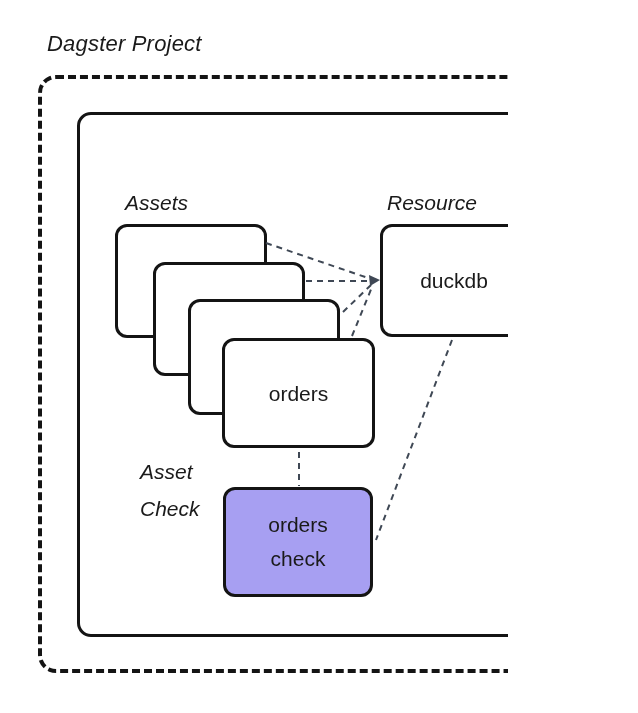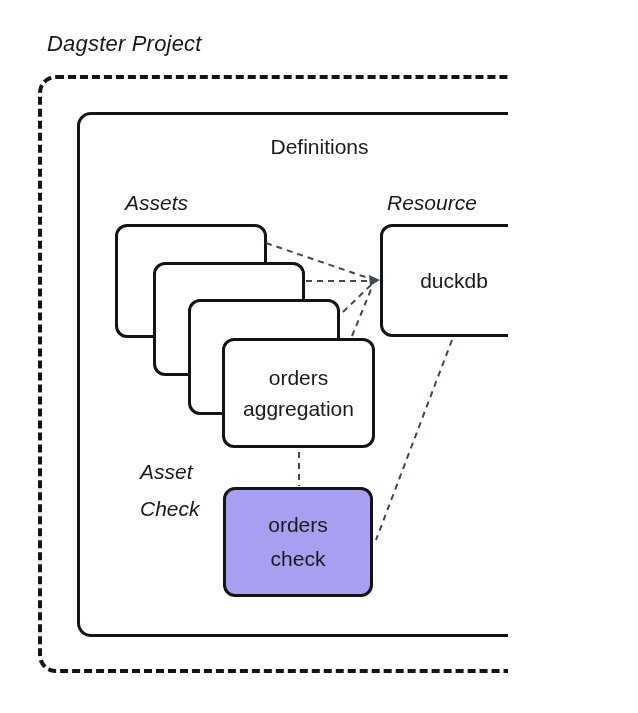--- a/index.html
+++ b/index.html
@@ -121,37 +121,35 @@
 <body>
 
 <div class="canvas">
 
   <div class="title">Dagster Project</div>
 
   <div class="outer-boundary"></div>
 
   <div class="definitions-box"></div>
 
-  <div class="definitions-label">Definitions</div>
 
   <div class="group-label resource-label">Resource</div>
 
   <div class="group-label assets-label">Assets</div>
 
   <div class="group-label asset-check-label">
     <div>Asset</div>
     <div>Check</div>
   </div>
 
   <div class="node asset-card card-1"></div>
   <div class="node asset-card card-2"></div>
   <div class="node asset-card card-3"></div>
   <div class="node asset-card card-4">
     <span>orders</span>
-    <span>aggregation</span>
   </div>
 
   <div class="node duckdb-box">
     <span>duckdb</span>
   </div>
 
   <div class="node orders-check-box">
     <span>orders</span>
     <span>check</span>
   </div>

